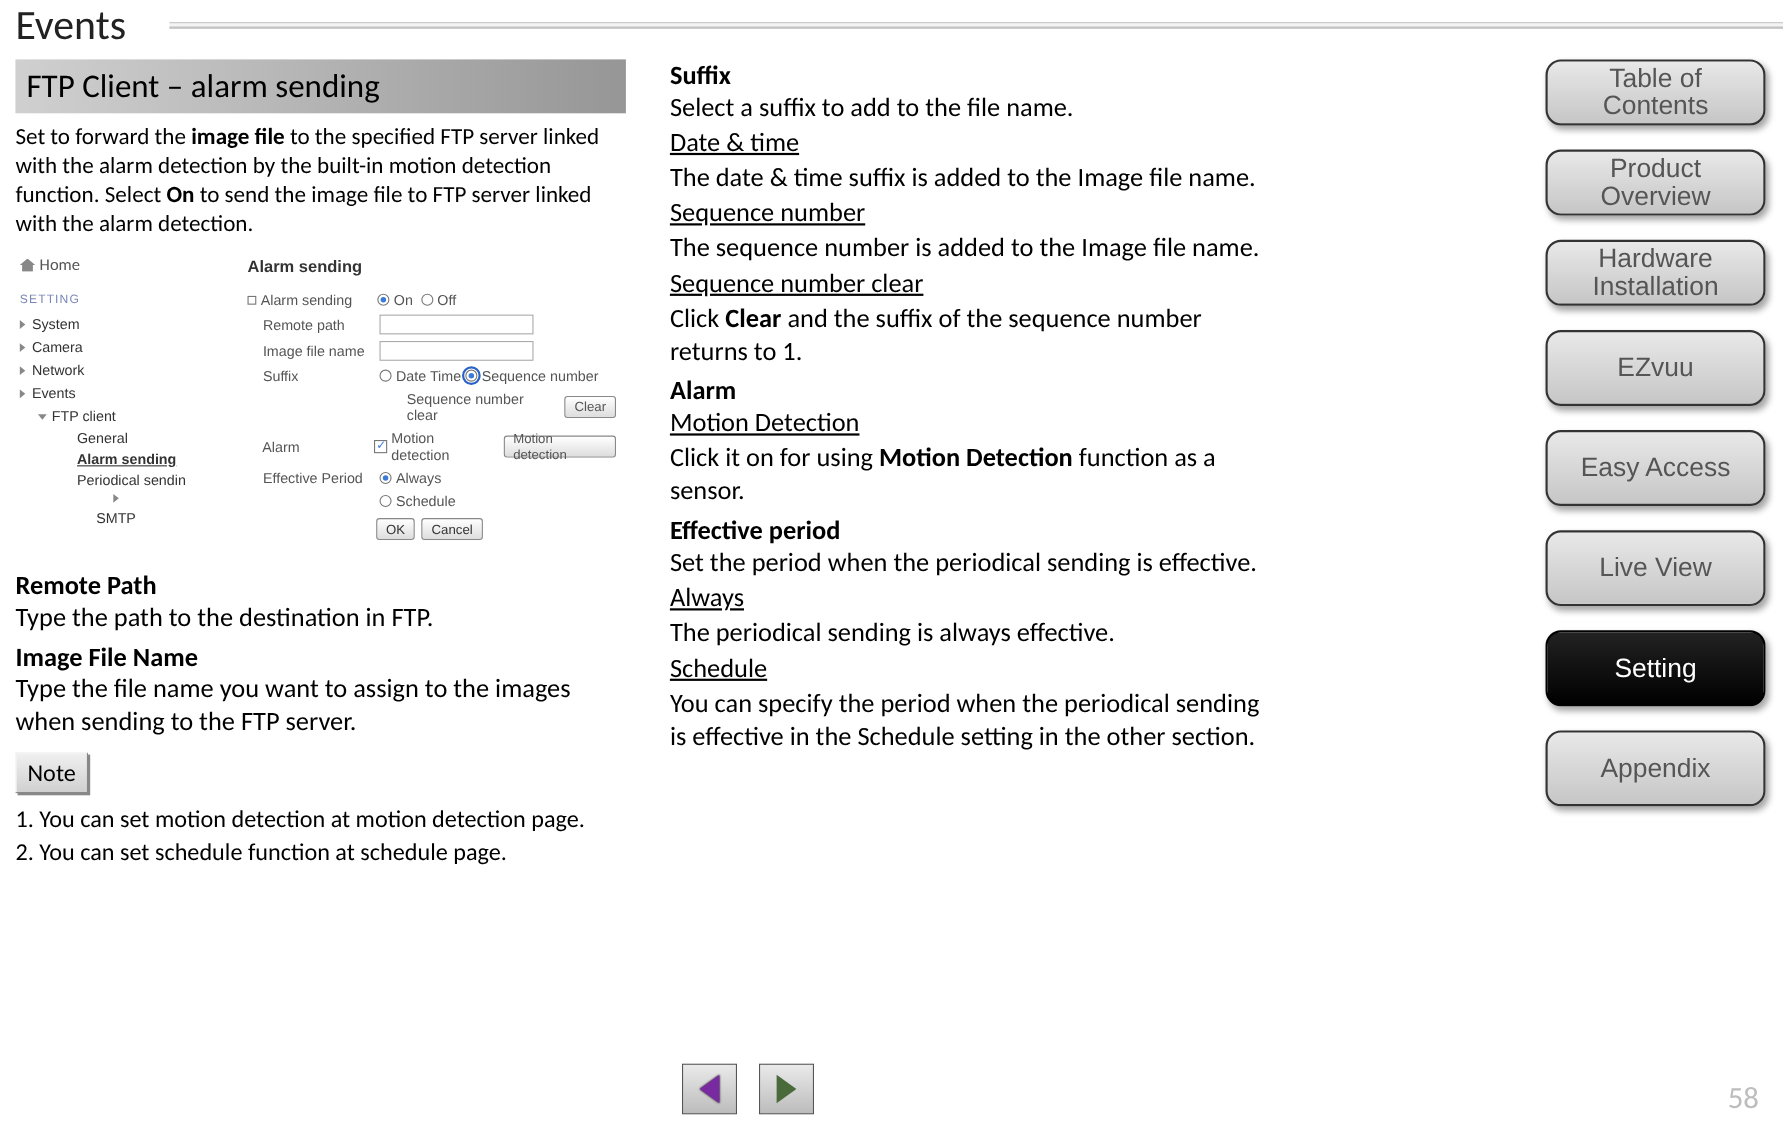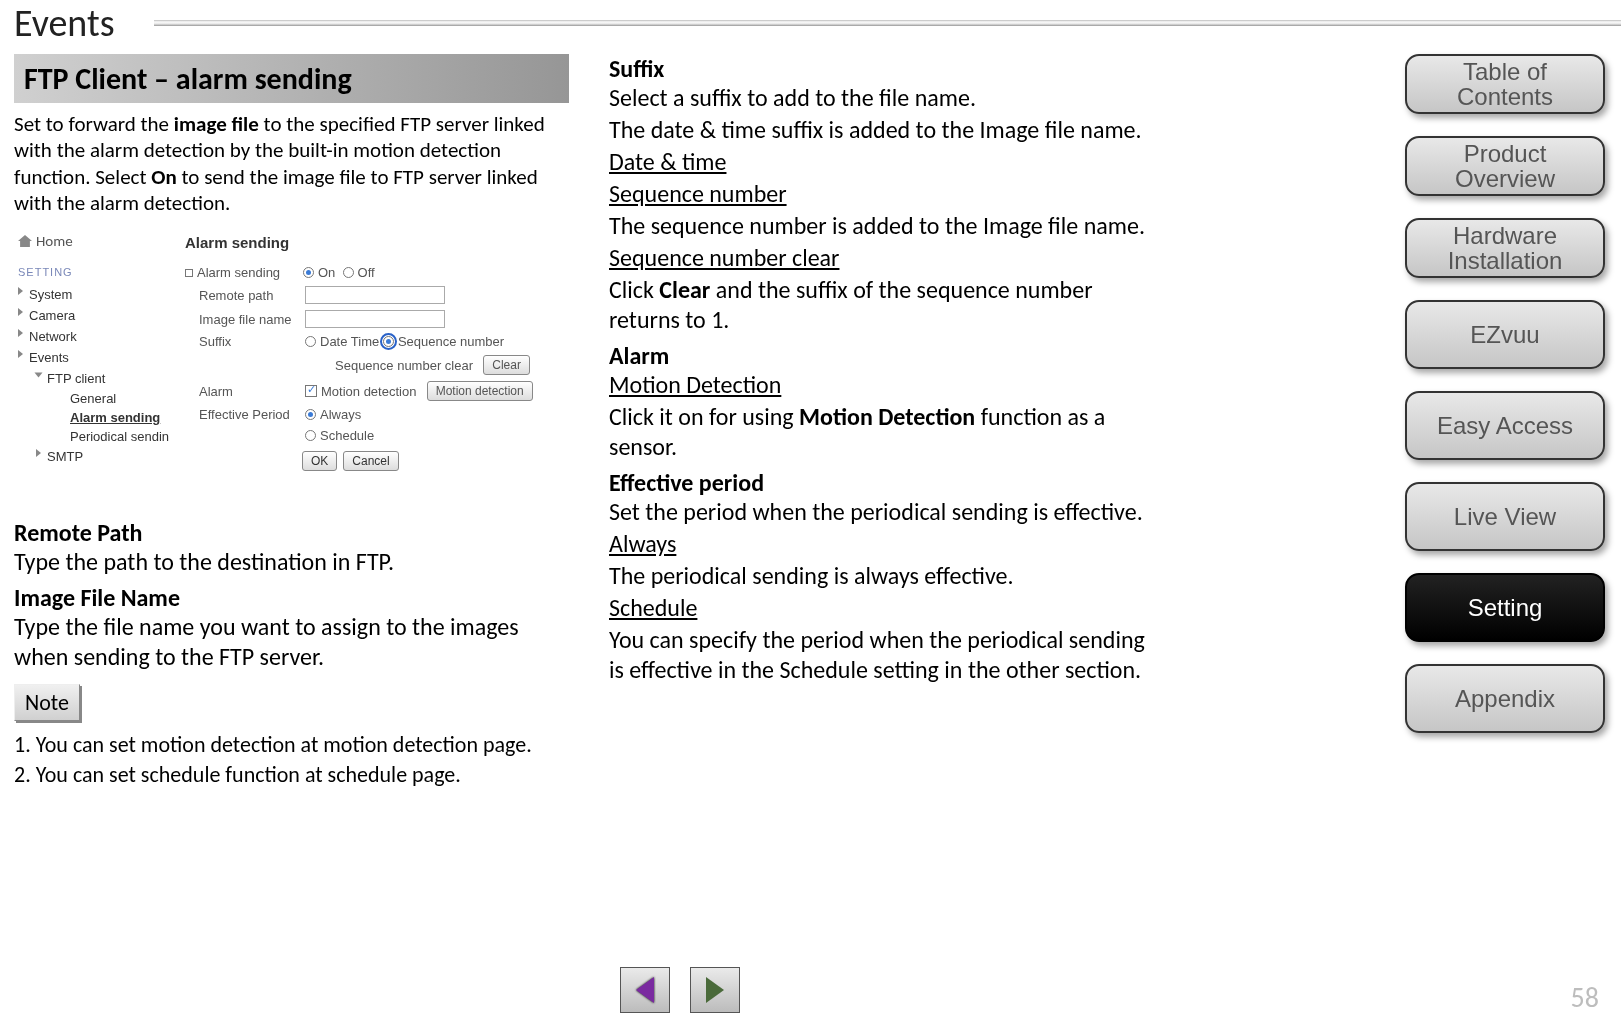--- a/index.html
+++ b/index.html
@@ -7,32 +7,32 @@
 
   
   .title-row { position:absolute; top:0; left:14px; right:0; height:38px; }
   .title-text { font-size:38px; font-weight:400; font-family:"Trebuchet MS",Calibri,sans-serif; color:#222; position:relative; z-index:2; background:#fff; padding-right:10px; }
   .title-line { position:absolute; top:20px; left:140px; right:0; height:6px; background:linear-gradient(to bottom,#e8e8e8,#fafafa,#bfbfbf); border-top:1px solid #ccc; border-bottom:1px solid #aaa; }
 
   .page { position:absolute; top:54px; left:14px; width:1134px; }
   .cols { display:flex; gap:40px; }
   .col { flex:1; }
 
-  .section-bar { background:linear-gradient(to right,#d0d0d0,#969696); padding:6px 10px; font-size:30px; font-weight:700; color:#000; margin-bottom:8px; }
+  .section-bar { background:linear-gradient(to right,#d0d0d0,#969696); padding:6px 10px; font-size:30px; font-weight:400; color:#000; margin-bottom:8px; }
 
   .body-text { font-size:21px; line-height:1.25; margin-bottom:10px; }
   .body-text b { font-weight:700; }
 
   
-  .screenshot { width:555px; height:280px; margin:4px 0 12px 0; background:#fff; font-family:Arial,sans-serif; font-size:13px; color:#333; display:flex; }
+  .screenshot { width:555px; height:280px; margin:4px 0 12px 0; background:#fff; font-family:Arial,sans-serif; font-size:13px; color:#333; display:flex;gap:40px; }
   .ss-side { width:165px; padding:6px 4px; border-right:0; }
   .ss-home { display:flex; align-items:center; gap:4px; font-family:Calibri,Arial,sans-serif; font-size:15px; color:#555; margin-bottom:16px; }
   .ss-home .hicon { width:14px; height:12px; background:#888; clip-path:polygon(50% 0,100% 50%,85% 50%,85% 100%,15% 100%,15% 50%,0 50%); }
   .ss-setting-h { color:#7a88b8; font-size:11px; letter-spacing:1px; margin-bottom:6px; }
-  .ss-item { display:flex; gap:6px; padding:3px 0; color:#333; font-size:13px; }
+  .ss-item { display:flex; align-items:center; gap:6px; padding:3px 0; color:#333; font-size:13px; }
   .ss-tri { width:0; height:0; border-left:5px solid #888; border-top:4px solid transparent; border-bottom:4px solid transparent; }
   .ss-tri.open { transform:rotate(90deg); }
   .ss-sub { margin-left:52px; font-size:13px; padding:2px 0; }
   .ss-sub.sel { font-weight:700; text-decoration:underline; }
 
   .ss-main { flex:1; padding:8px 6px; }
   .ss-title { font-weight:700; font-size:15px; margin-bottom:14px; }
   .ss-row { display:flex; align-items:center; margin-bottom:6px; font-size:13px; color:#555; }
   .ss-label { width:120px; }
   .ss-bullet { width:8px; height:8px; border:1px solid #777; background:#fff; margin-right:4px; display:inline-block; }
@@ -110,21 +110,21 @@
               <span class="ss-tri"></span>
               <span>Events</span>
             </div>
           <div class="ss-item" style="margin-left:18px;">
               <span class="ss-tri open"></span>
               <span>FTP client</span>
             </div>
           <div class="ss-sub">General</div>
           <div class="ss-sub sel">Alarm sending</div>
           <div class="ss-sub">Periodical sendin</div>
-          <div class="ss-item" style="margin-left:18px;">
+          <div class="ss-item" style="margin-left:18px;flex-direction:column;">
               <span class="ss-tri"></span>
               <span>SMTP</span>
             </div>
         </div>
         <div class="ss-main">
           <div class="ss-title">Alarm sending</div>
           <div class="ss-row"><span class="ss-bullet"></span><span class="ss-label" style="width:106px;">Alarm sending</span><span class="ss-radio on"></span><span>On</span>&nbsp;&nbsp;<span class="ss-radio"></span><span>Off</span></div>
           <div class="ss-row">
               <span style="width:14px;"></span>
               <span class="ss-label" style="width:106px;">Remote path</span>
@@ -159,22 +159,22 @@
       <div class="p">Type the file name you want to assign to the images when sending to the FTP server.</div>
 
       <div class="note-btn">Note</div>
       <div class="p" style="font-size:22px;">1. You can set motion detection at motion detection page.</div>
       <div class="p" style="font-size:22px;">2. You can set schedule function at schedule page.</div>
     </div>
 
     <div class="col">
       <div class="h-bold" style="margin-top:0;">Suffix</div>
       <div class="p">Select a suffix to add to the file name.</div>
+      <div class="p"><span class="ul">Date &amp; time</span></div>
       <div class="p">The date &amp; time suffix is added to the Image file name.</div>
-      <div class="p"><span class="ul">Date &amp; time</span></div>
       <div class="p"><span class="ul">Sequence number</span></div>
       <div class="p">The sequence number is added to the Image file name.</div>
       <div class="p"><span class="ul">Sequence number clear</span></div>
       <div class="p">
         <span>Click</span>
         <b>Clear</b>
         <span>and the suffix of the sequence number returns to 1.</span>
       </div>
       <div class="h-bold">Alarm</div>
       <div class="p"><span class="ul"> Motion Detection</span></div>

